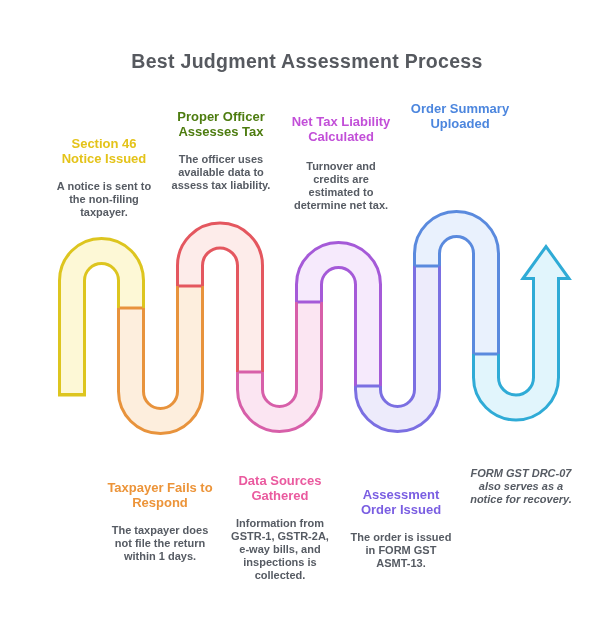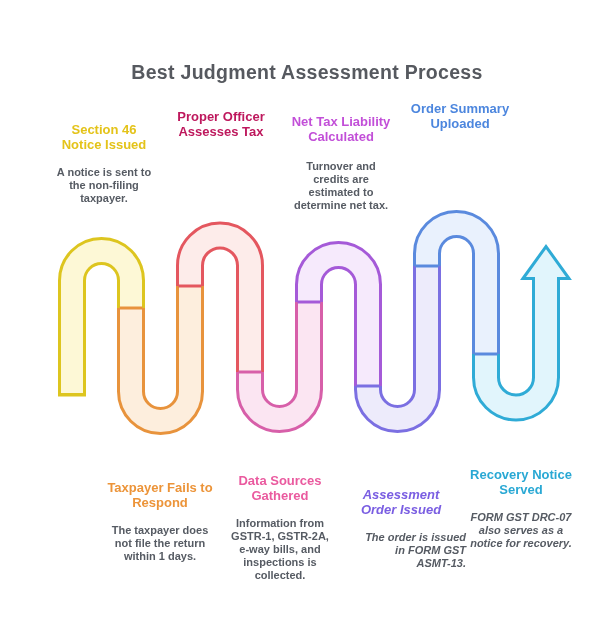--- a/index.html
+++ b/index.html
@@ -10,21 +10,20 @@
     font-family:"Liberation Sans", sans-serif;
     overflow:hidden;
   }
   .page-title {
     position:absolute;
     left:0; top:50px; width:614px;
     text-align:center;
     font-size:19.5px;
     font-weight:bold;
     letter-spacing:0.3px;
-    margin-top:11px;
   }
   .flow-svg { position:absolute; left:0; top:0; }
   .tube-border { fill:none; stroke-width:28; }
   .tube-fill   { fill:none; stroke-width:22; }
   .divider     { stroke-width:3; }
   .arrow-head  { stroke-width:3; stroke-linejoin:miter; }
   .stage {
     position:absolute;
     width:130px;
     text-align:center;
@@ -76,39 +75,42 @@
     <line class="divider" x1="238.5" y1="372" x2="261.5" y2="372" stroke="#d75fa9"></line>
     <line class="divider" x1="297.5" y1="302" x2="320.5" y2="302" stroke="#a55ad8"></line>
     <line class="divider" x1="356.5" y1="386" x2="379.5" y2="386" stroke="#7b6fe2"></line>
     <line class="divider" x1="415.5" y1="266" x2="438.5" y2="266" stroke="#5a8ade"></line>
     <line class="divider" x1="474.5" y1="354" x2="497.5" y2="354" stroke="#5a8ade"></line>
 
     <path class="arrow-head" d="M523 278.5 L546 246.5 L569 278.5 Z" fill="#e1f5fc" stroke="#2fabd6"></path>
     <rect x="535" y="270" width="22" height="11" fill="#e1f5fc"></rect>
   </svg>
 
-  <div class="stage" style="left:39px; top:122px;">
+  <div class="stage" style="left:39px; top:136px;">
     <div class="stage-heading" style="color: rgb(228, 195, 25);">Section 46
 Notice Issued</div>
     <div class="stage-desc" style="color: rgb(86, 91, 99);">A notice is sent to
 the non-filing
 taxpayer.</div>
   </div>
 
   <div class="stage" style="left:95px; top:480px;">
     <div class="stage-heading" style="color: rgb(236, 148, 57);">Taxpayer Fails to
 Respond</div>
     <div class="stage-desc" style="color: rgb(86, 91, 99);">The taxpayer does
 not file the return
 within 1 days.</div>
   </div>
 
   <div class="stage" style="left:156px; top:109px;">
-    <div class="stage-heading" style="color: #be185d;">Proper Officer
+    <div class="stage-heading" style="color: #4d7c0f;">Proper Officer
 Assesses Tax</div>
+    <div class="stage-desc" style="color: rgb(86, 91, 99);">The officer uses
+available data to
+assess tax liability.</div>
   </div>
 
   <div class="stage" style="left:215px; top:473px;">
     <div class="stage-heading" style="color: rgb(234, 90, 159);">Data Sources
 Gathered</div>
     <div class="stage-desc" style="color: rgb(86, 91, 99);">Information from
 GSTR-1, GSTR-2A,
 e-way bills, and
 inspections is
 collected.</div>
@@ -116,34 +118,32 @@
 
   <div class="stage" style="left:276px; top:114px;">
     <div class="stage-heading" style="color: rgb(194, 79, 216);">Net Tax Liability
 Calculated</div>
     <div class="stage-desc" style="color: rgb(86, 91, 99); margin-top: 16px;">Turnover and
 credits are
 estimated to
 determine net tax.</div>
   </div>
 
-  <div class="stage" style="left:336px; top:487px;font-style:italic;">
+  <div class="stage" style="left:336px; top:487px;">
     <div class="stage-heading" style="color: rgb(122, 94, 226);">Assessment
 Order Issued</div>
-    <div class="stage-desc" style="color: rgb(86, 91, 99); text-align: right;">The order is issued
+    <div class="stage-desc" style="color: rgb(86, 91, 99);">The order is issued
 in FORM GST
 ASMT-13.</div>
   </div>
 
   <div class="stage" style="left:395px; top:101px;">
     <div class="stage-heading" style="color: rgb(76, 134, 222);">Order Summary
 Uploaded</div>
   </div>
 
   <div class="stage" style="left:456px; top:467px;">
-    <div class="stage-heading" style="color: rgb(41, 168, 212);">Recovery Notice
-Served</div>
     <div class="stage-desc" style="color: rgb(86, 91, 99); font-style: italic;">FORM GST DRC-07
 also serves as a
 notice for recovery.</div>
   </div>
 
 </div>
 
 </body></html>

